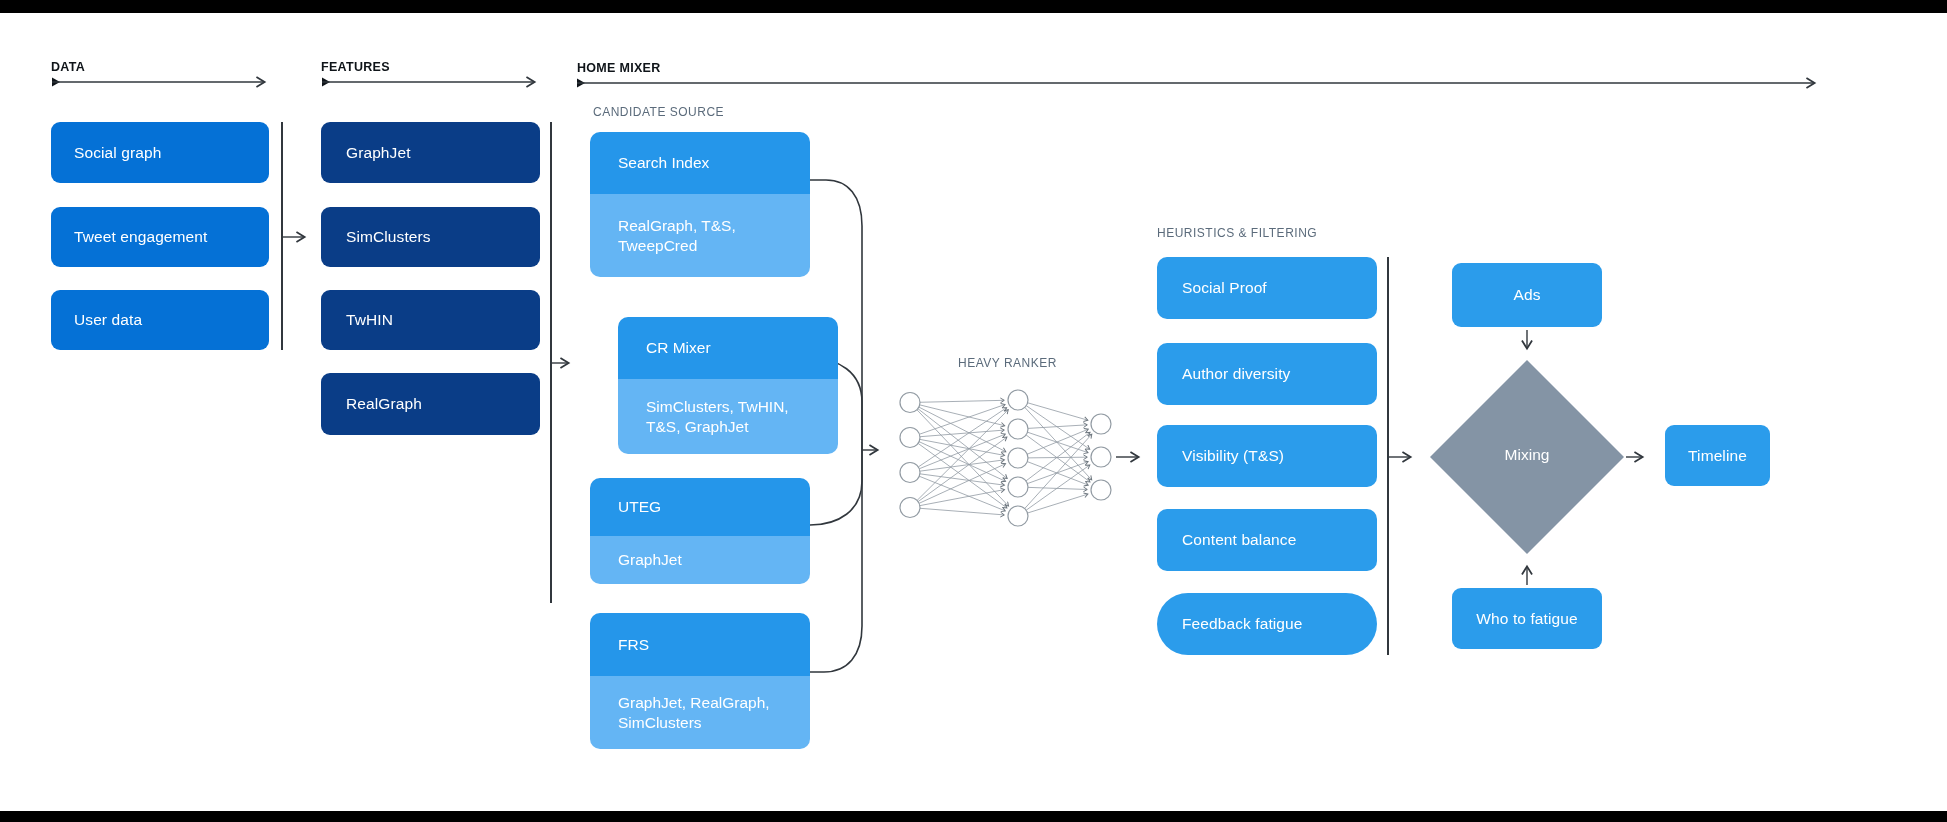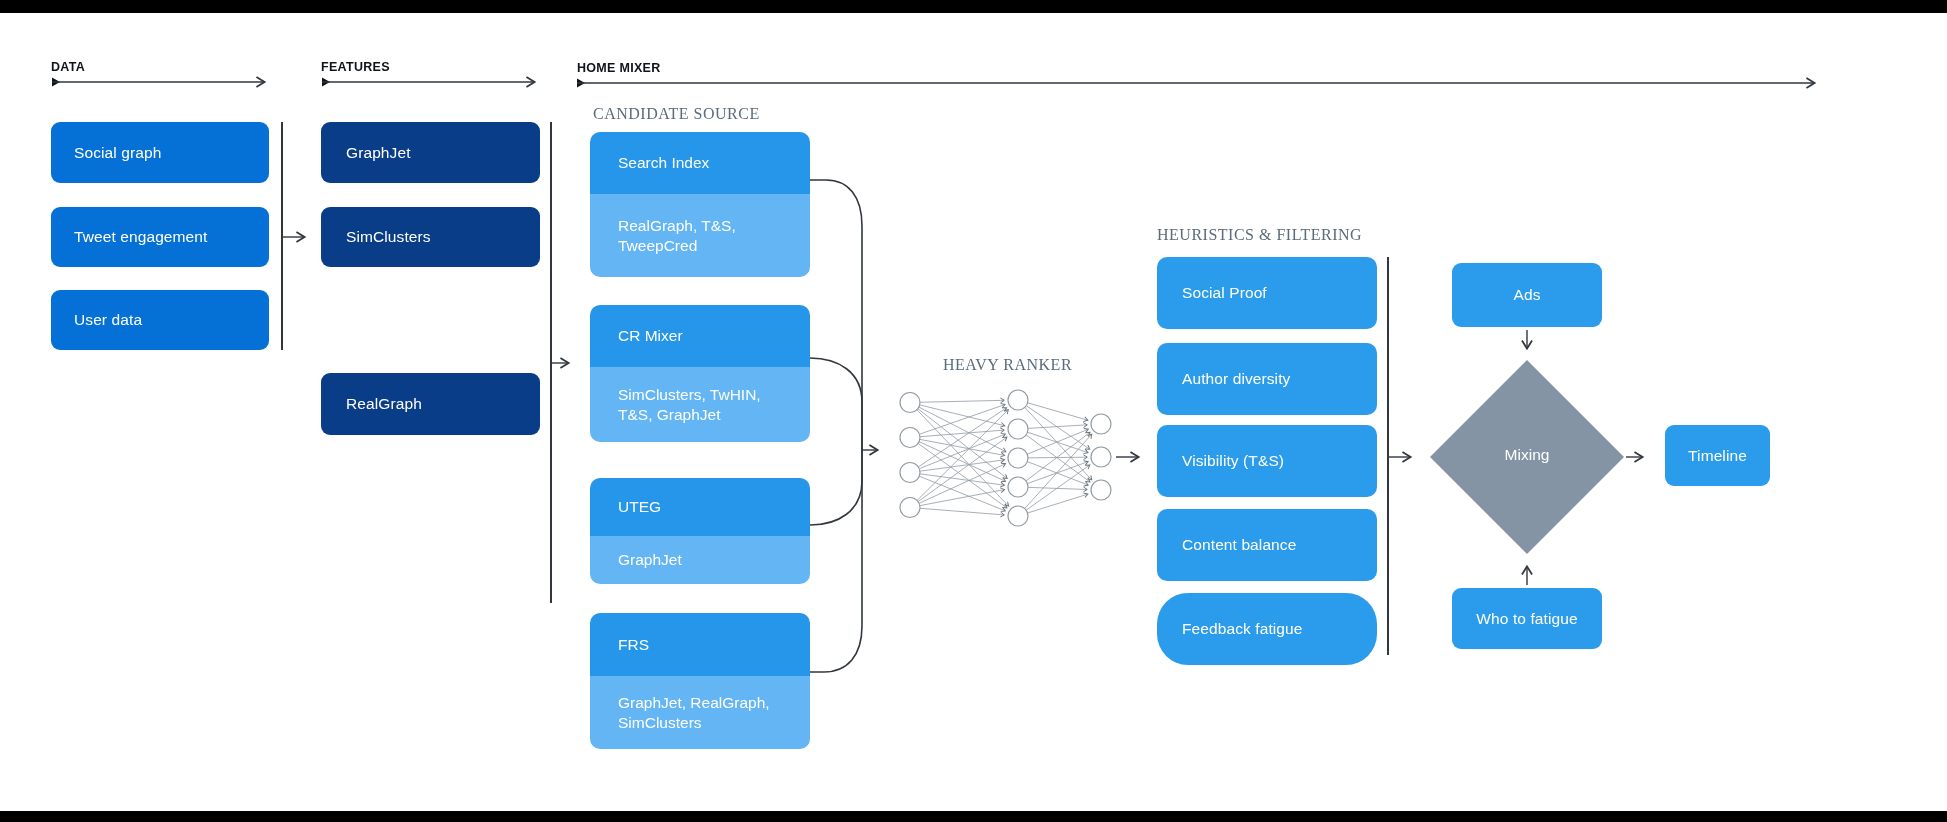--- a/index.html
+++ b/index.html
@@ -12,31 +12,31 @@
   .bar{position:absolute;left:0;width:1947px;background:#000;}
   .bar.top{top:0;height:13px;}
   .bar.bottom{top:811px;height:11px;}
   .overlay{position:absolute;left:0;top:0;width:1947px;height:822px;}
 
   .sec-header{
     position:absolute;font-size:12.5px;font-weight:700;color:var(--header-dark);
     letter-spacing:.3px;white-space:nowrap;
   }
   .sub-label{
-    position:absolute;font-size:16px;font-weight:500;color:var(--label-gray);
-    letter-spacing:.5px;white-space:nowrap;font-family:Liberation Serif, serif;
+    position:absolute;font-size:12px;font-weight:500;color:var(--label-gray);
+    letter-spacing:.5px;white-space:nowrap;
   }
   .node{
     position:absolute;display:flex;align-items:center;
     color:#ffffff;font-size:15.5px;font-weight:500;letter-spacing:.1px;
     border-radius:9px;box-sizing:border-box;white-space:nowrap;
   }
   .node.data-box{background:var(--data-blue);width:218px;left:51px;padding-left:23px;}
   .node.feat-box{background:var(--features-navy);width:219px;left:321px;padding-left:25px;}
-  .node.heur-box{background:var(--bright-blue);width:220px;left:1157px;height:72px;padding-left:25px;border-radius:10px;}
+  .node.heur-box{background:var(--bright-blue);width:220px;left:1157px;height:62px;padding-left:25px;border-radius:10px;}
   .node.blue-box{background:var(--bright-blue);justify-content:center;border-radius:9px;}
 
   .cs-group{position:absolute;left:590px;width:220px;border-radius:10px;overflow:hidden;}
   .cs-header{
     background:var(--cs-header);display:flex;align-items:center;padding-left:28px;
     color:#fff;font-size:15.5px;font-weight:500;box-sizing:border-box;white-space:nowrap;
   }
   .cs-sub{
     background:var(--cs-sub);display:flex;align-items:center;padding-left:28px;padding-right:14px;
     color:#fff;font-size:15.5px;font-weight:500;line-height:20px;box-sizing:border-box;
@@ -148,29 +148,30 @@
   <div class="sec-header" style="left:51px;top:60px;">DATA</div>
   <div class="sec-header" style="left:321px;top:60px;">FEATURES</div>
   <div class="sec-header" style="left:577px;top:61px;">HOME MIXER</div>
 
   <div class="node data-box" style="top:122px;height:61px;">Social graph</div>
   <div class="node data-box" style="top:207px;height:60px;">Tweet engagement</div>
   <div class="node data-box" style="top:290px;height:60px;">User data</div>
 
   <div class="node feat-box" style="top:122px;height:61px;">GraphJet</div>
   <div class="node feat-box" style="top:207px;height:60px;">SimClusters</div>
+  <div class="node feat-box" style="top:290px;height:60px;">TwHIN</div>
   <div class="node feat-box" style="top:373px;height:62px;">RealGraph</div>
 
   <div class="sub-label" style="left:593px;top:105px;">CANDIDATE SOURCE</div>
 
   <div class="cs-group" style="top:132px;">
     <div class="cs-header" style="height:62px;">Search Index</div>
     <div class="cs-sub" style="height:83px;">RealGraph, T&amp;S, TweepCred</div>
   </div>
-  <div class="cs-group" style="top:305px;">
+  <div class="cs-group" style="top:317px;margin-left:28px;">
     <div class="cs-header" style="height:62px;">CR Mixer</div>
     <div class="cs-sub" style="height:75px;">SimClusters, TwHIN, T&amp;S, GraphJet</div>
   </div>
   <div class="cs-group" style="top:478px;">
     <div class="cs-header" style="height:58px;">UTEG</div>
     <div class="cs-sub" style="height:48px;">GraphJet</div>
   </div>
   <div class="cs-group" style="top:613px;">
     <div class="cs-header" style="height:63px;">FRS</div>
     <div class="cs-sub" style="height:73px;">GraphJet, RealGraph, SimClusters</div>

